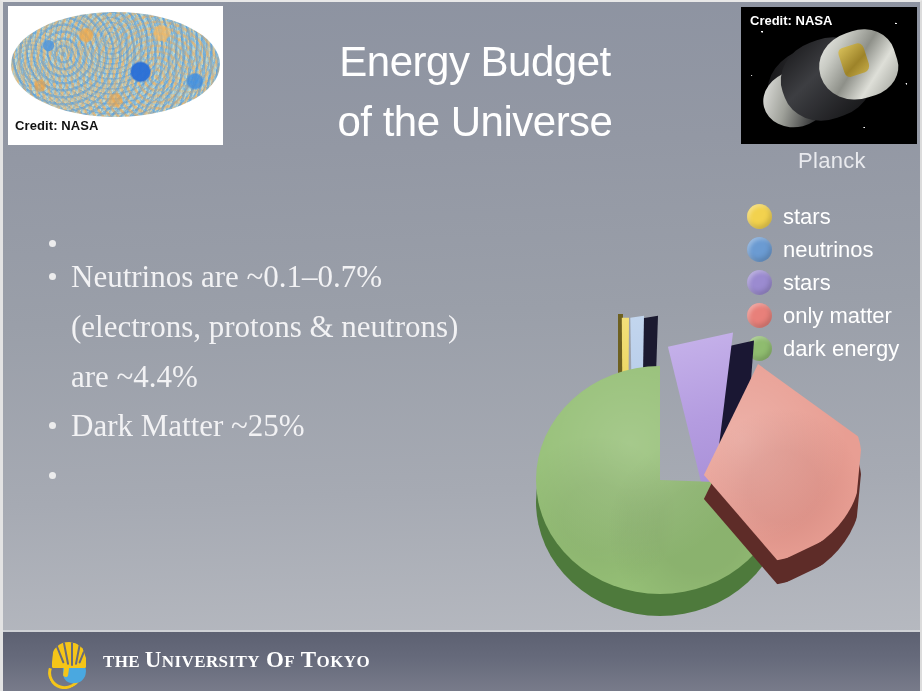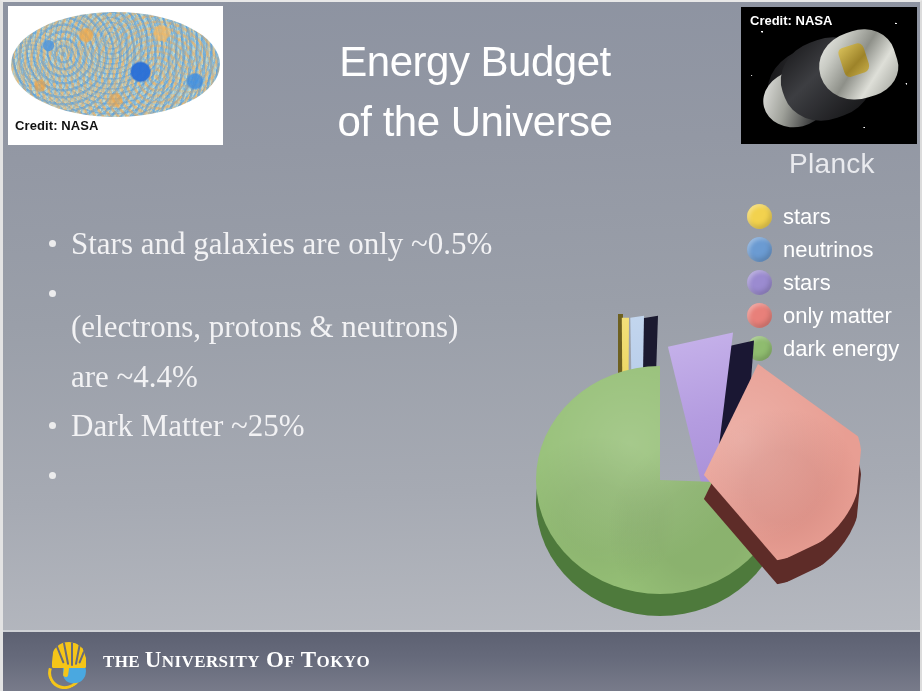--- a/index.html
+++ b/index.html
@@ -96,21 +96,21 @@
   #pl-shadow{
     left:30px;top:56px;width:80px;height:60px;border-radius:50%;
     background:radial-gradient(ellipse at 40% 40%, rgba(0,0,0,.75) 0%, rgba(0,0,0,0) 72%);
   }
   #planck-credit{
     position:absolute;left:9px;top:6px;
     font-size:13px;color:#fff;font-weight:600;
   }
   #planck-label{
     position:absolute;left:749px;top:146px;width:160px;text-align:center;
-    font-size:28px;color:#e9eaee;letter-spacing:.3px;
+    font-size:22px;color:#e9eaee;letter-spacing:.3px;
   }
 
   
   #title{
     position:absolute;left:222px;top:30px;width:500px;
     text-align:center;color:#ffffff;
     font-size:42px;line-height:1.42;letter-spacing:-.5px;
     font-weight:400;
   }
   #title .tl{display:block;white-space:nowrap;}
@@ -297,24 +297,24 @@
     </div>
     <div class="lg-row">
       <span class="lg-dot" style="background:#8FBC6F"></span>
       <span class="lg-txt">dark energy</span>
     </div>
   </div>
 
   <div id="bullets">
     <div class="bl">
       <span class="bl-dot"></span>
-      <span class="bl-txt">Stars and galaxies are only ~0.5%</span>
     </div>
     <div class="bl">
       <span class="bl-dot"></span>
+      <span class="bl-txt">Neutrinos are ~0.1–0.7%</span>
     </div>
     <div class="bl-sub">(electrons, protons &amp; neutrons)</div>
     <div class="bl-sub">are ~4.4%</div>
     <div class="bl">
       <span class="bl-dot"></span>
       <span class="bl-txt">Dark Matter ~25%</span>
     </div>
     <div class="bl">
       <span class="bl-dot"></span>
     </div>

